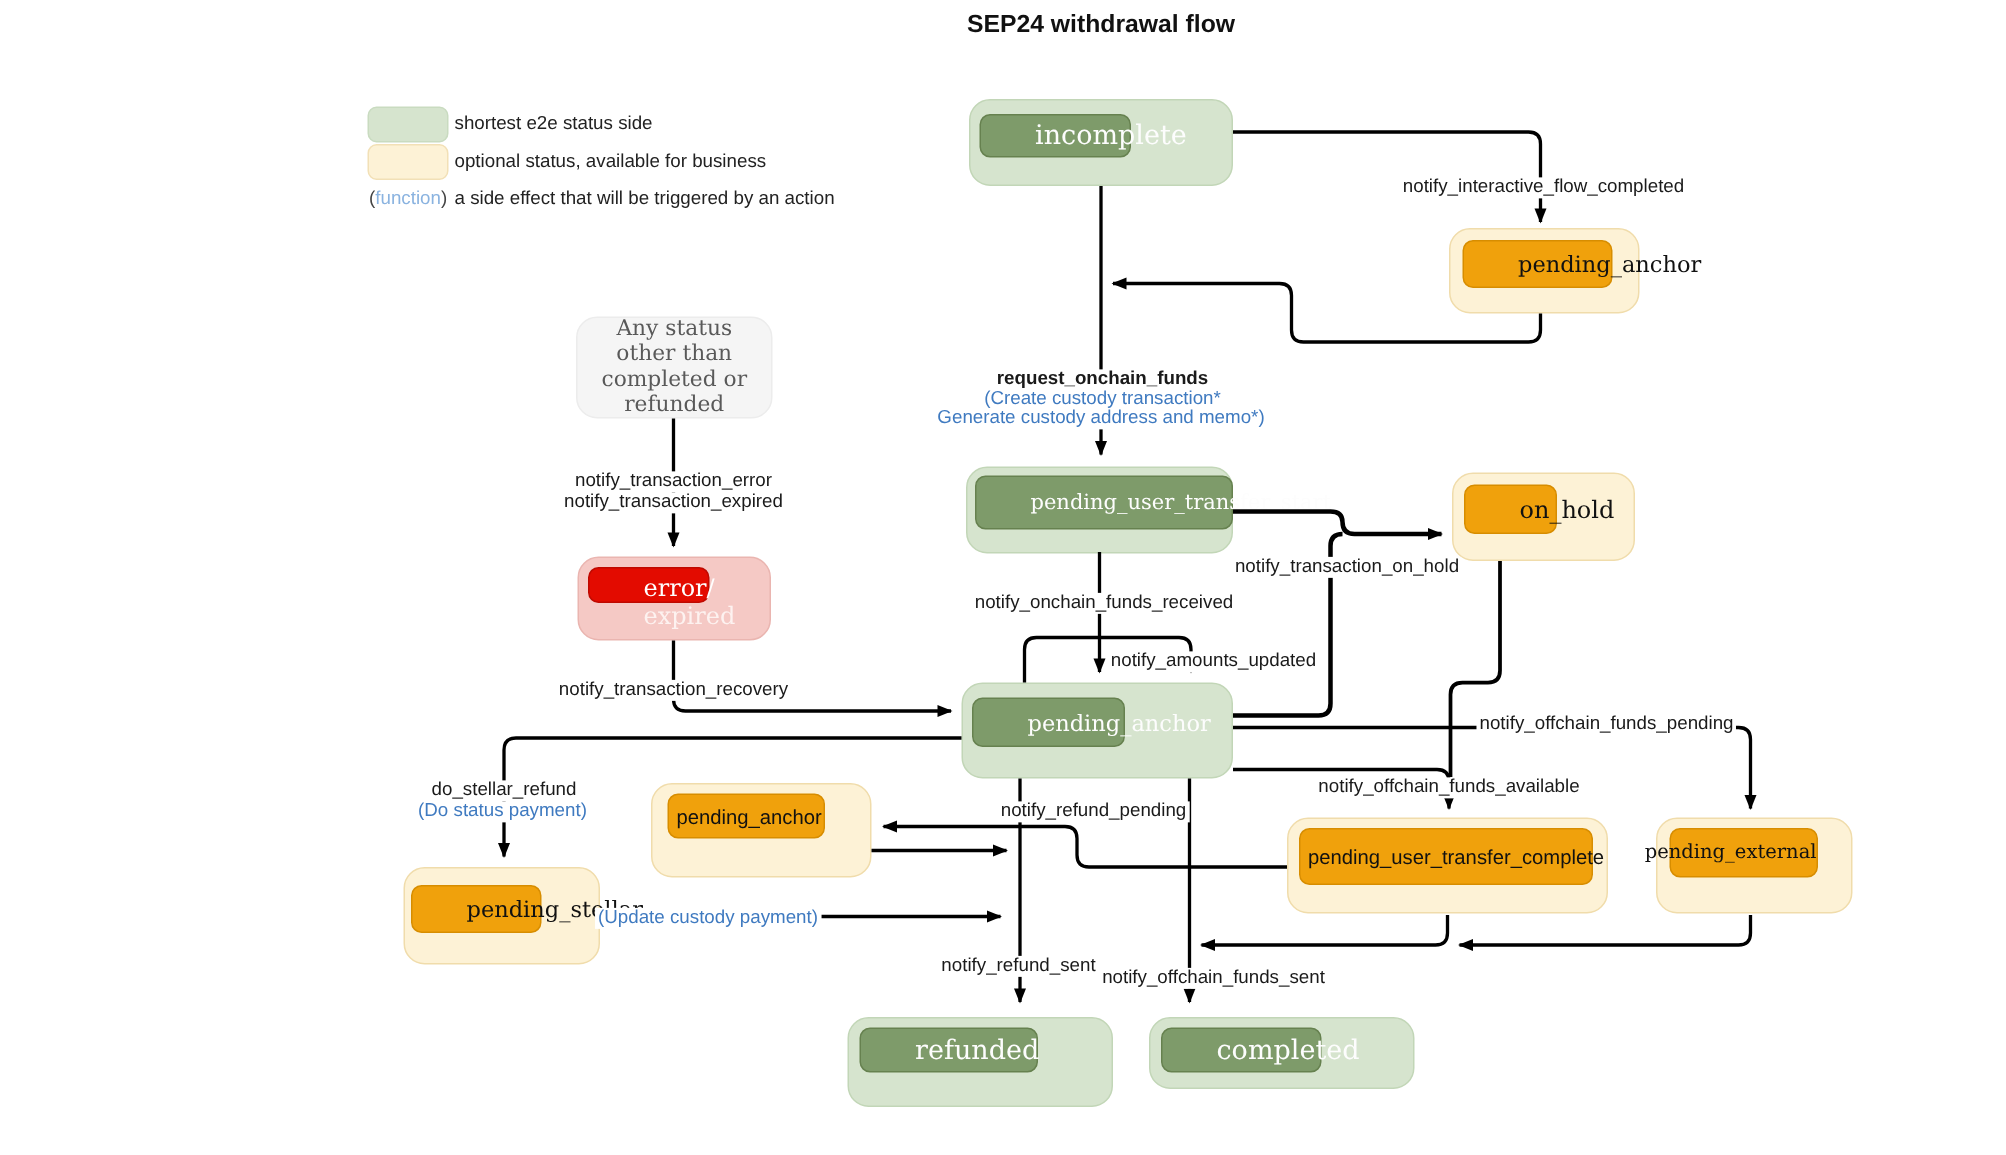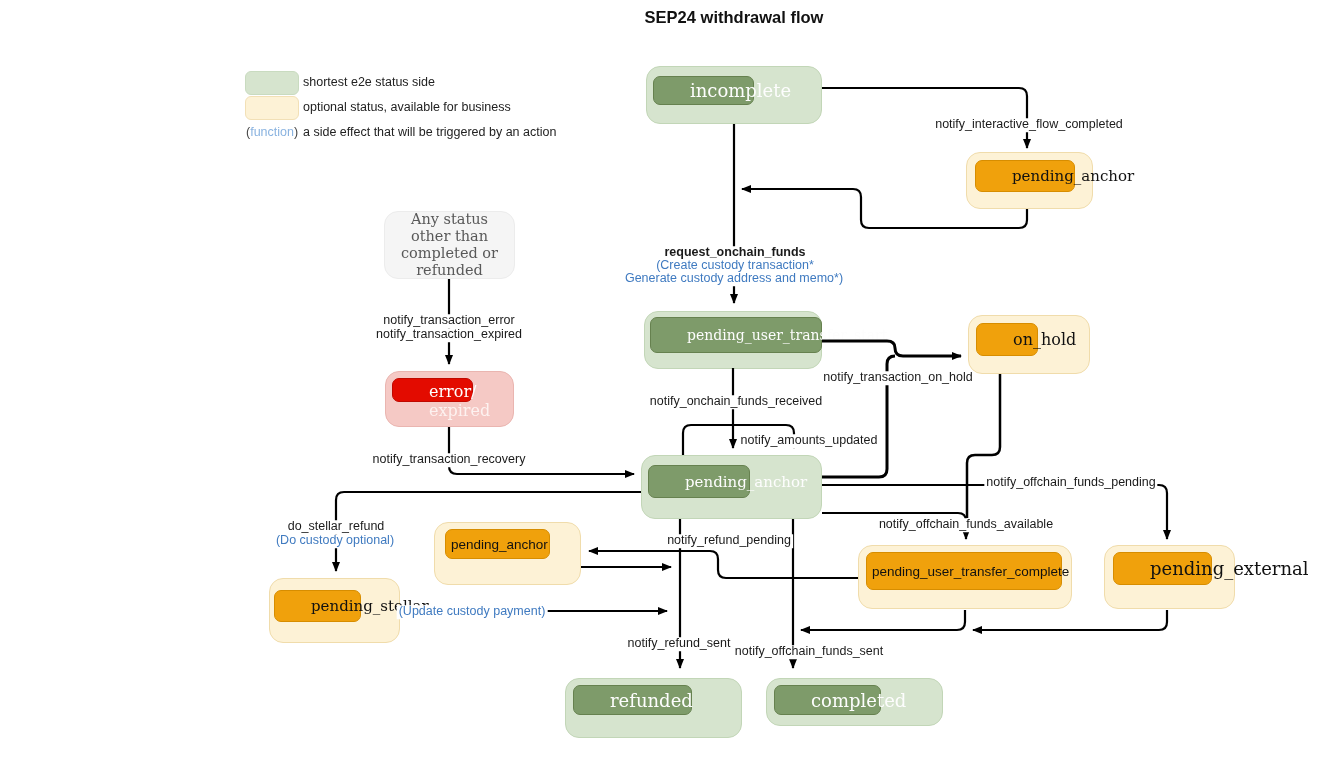--- a/index.html
+++ b/index.html
@@ -105,21 +105,21 @@
       </div>
     </div>
 
     <div class="outer cream" style="left:858px;top:545px;width:214px;height:64px;">
       <div class="chip orange sans" style="left:7px;top:6px;width:196px;height:38px;font-size:13.5px;">
         <span>pending_user_transfer_complete</span>
       </div>
     </div>
 
     <div class="outer cream" style="left:1104px;top:545px;width:131px;height:64px;">
-      <div class="chip orange serif" style="left:8px;top:6px;width:99px;height:33px;font-size:18px;">
+      <div class="chip orange serif" style="left:8px;top:6px;width:99px;height:33px;font-size:13px;justify-content:flex-end;">
         <span>pending_external</span>
       </div>
     </div>
 
     <div class="outer green" style="left:565px;top:678px;width:177px;height:60px;">
       <div class="chip dgreen serif" style="left:7px;top:6px;width:119px;height:30px;font-size:18px;">
         <span>refunded</span>
       </div>
     </div>
 
@@ -167,18 +167,18 @@
   <div class="elabel" style="left:449px;top:321px;">notify_transaction_error</div>
   <div class="elabel" style="left:449px;top:335px;">notify_transaction_expired</div>
   <div class="elabel" style="left:449px;top:460px;">notify_transaction_recovery</div>
   <div class="elabel" style="left:736px;top:402px;">notify_onchain_funds_received</div>
   <div class="elabel" style="left:809px;top:441px;">notify_amounts_updated</div>
   <div class="elabel" style="left:898px;top:378px;">notify_transaction_on_hold</div>
   <div class="elabel" style="left:1071px;top:483px;">notify_offchain_funds_pending</div>
   <div class="elabel" style="left:966px;top:525px;">notify_offchain_funds_available</div>
   <div class="elabel" style="left:729px;top:541px;">notify_refund_pending</div>
   <div class="elabel" style="left:336px;top:527px;">do_stellar_refund</div>
-  <div class="elabel blue" style="left:335px;top:541px;">(Do custody optional)</div>
+  <div class="elabel blue" style="left:335px;top:541px;">(Do status payment)</div>
   <div class="elabel blue" style="left:472px;top:612px;">(Update custody payment)</div>
   <div class="elabel" style="left:679px;top:644px;">notify_refund_sent</div>
   <div class="elabel" style="left:809px;top:652px;">notify_offchain_funds_sent</div>
 
 </div>
 
 </body></html>

